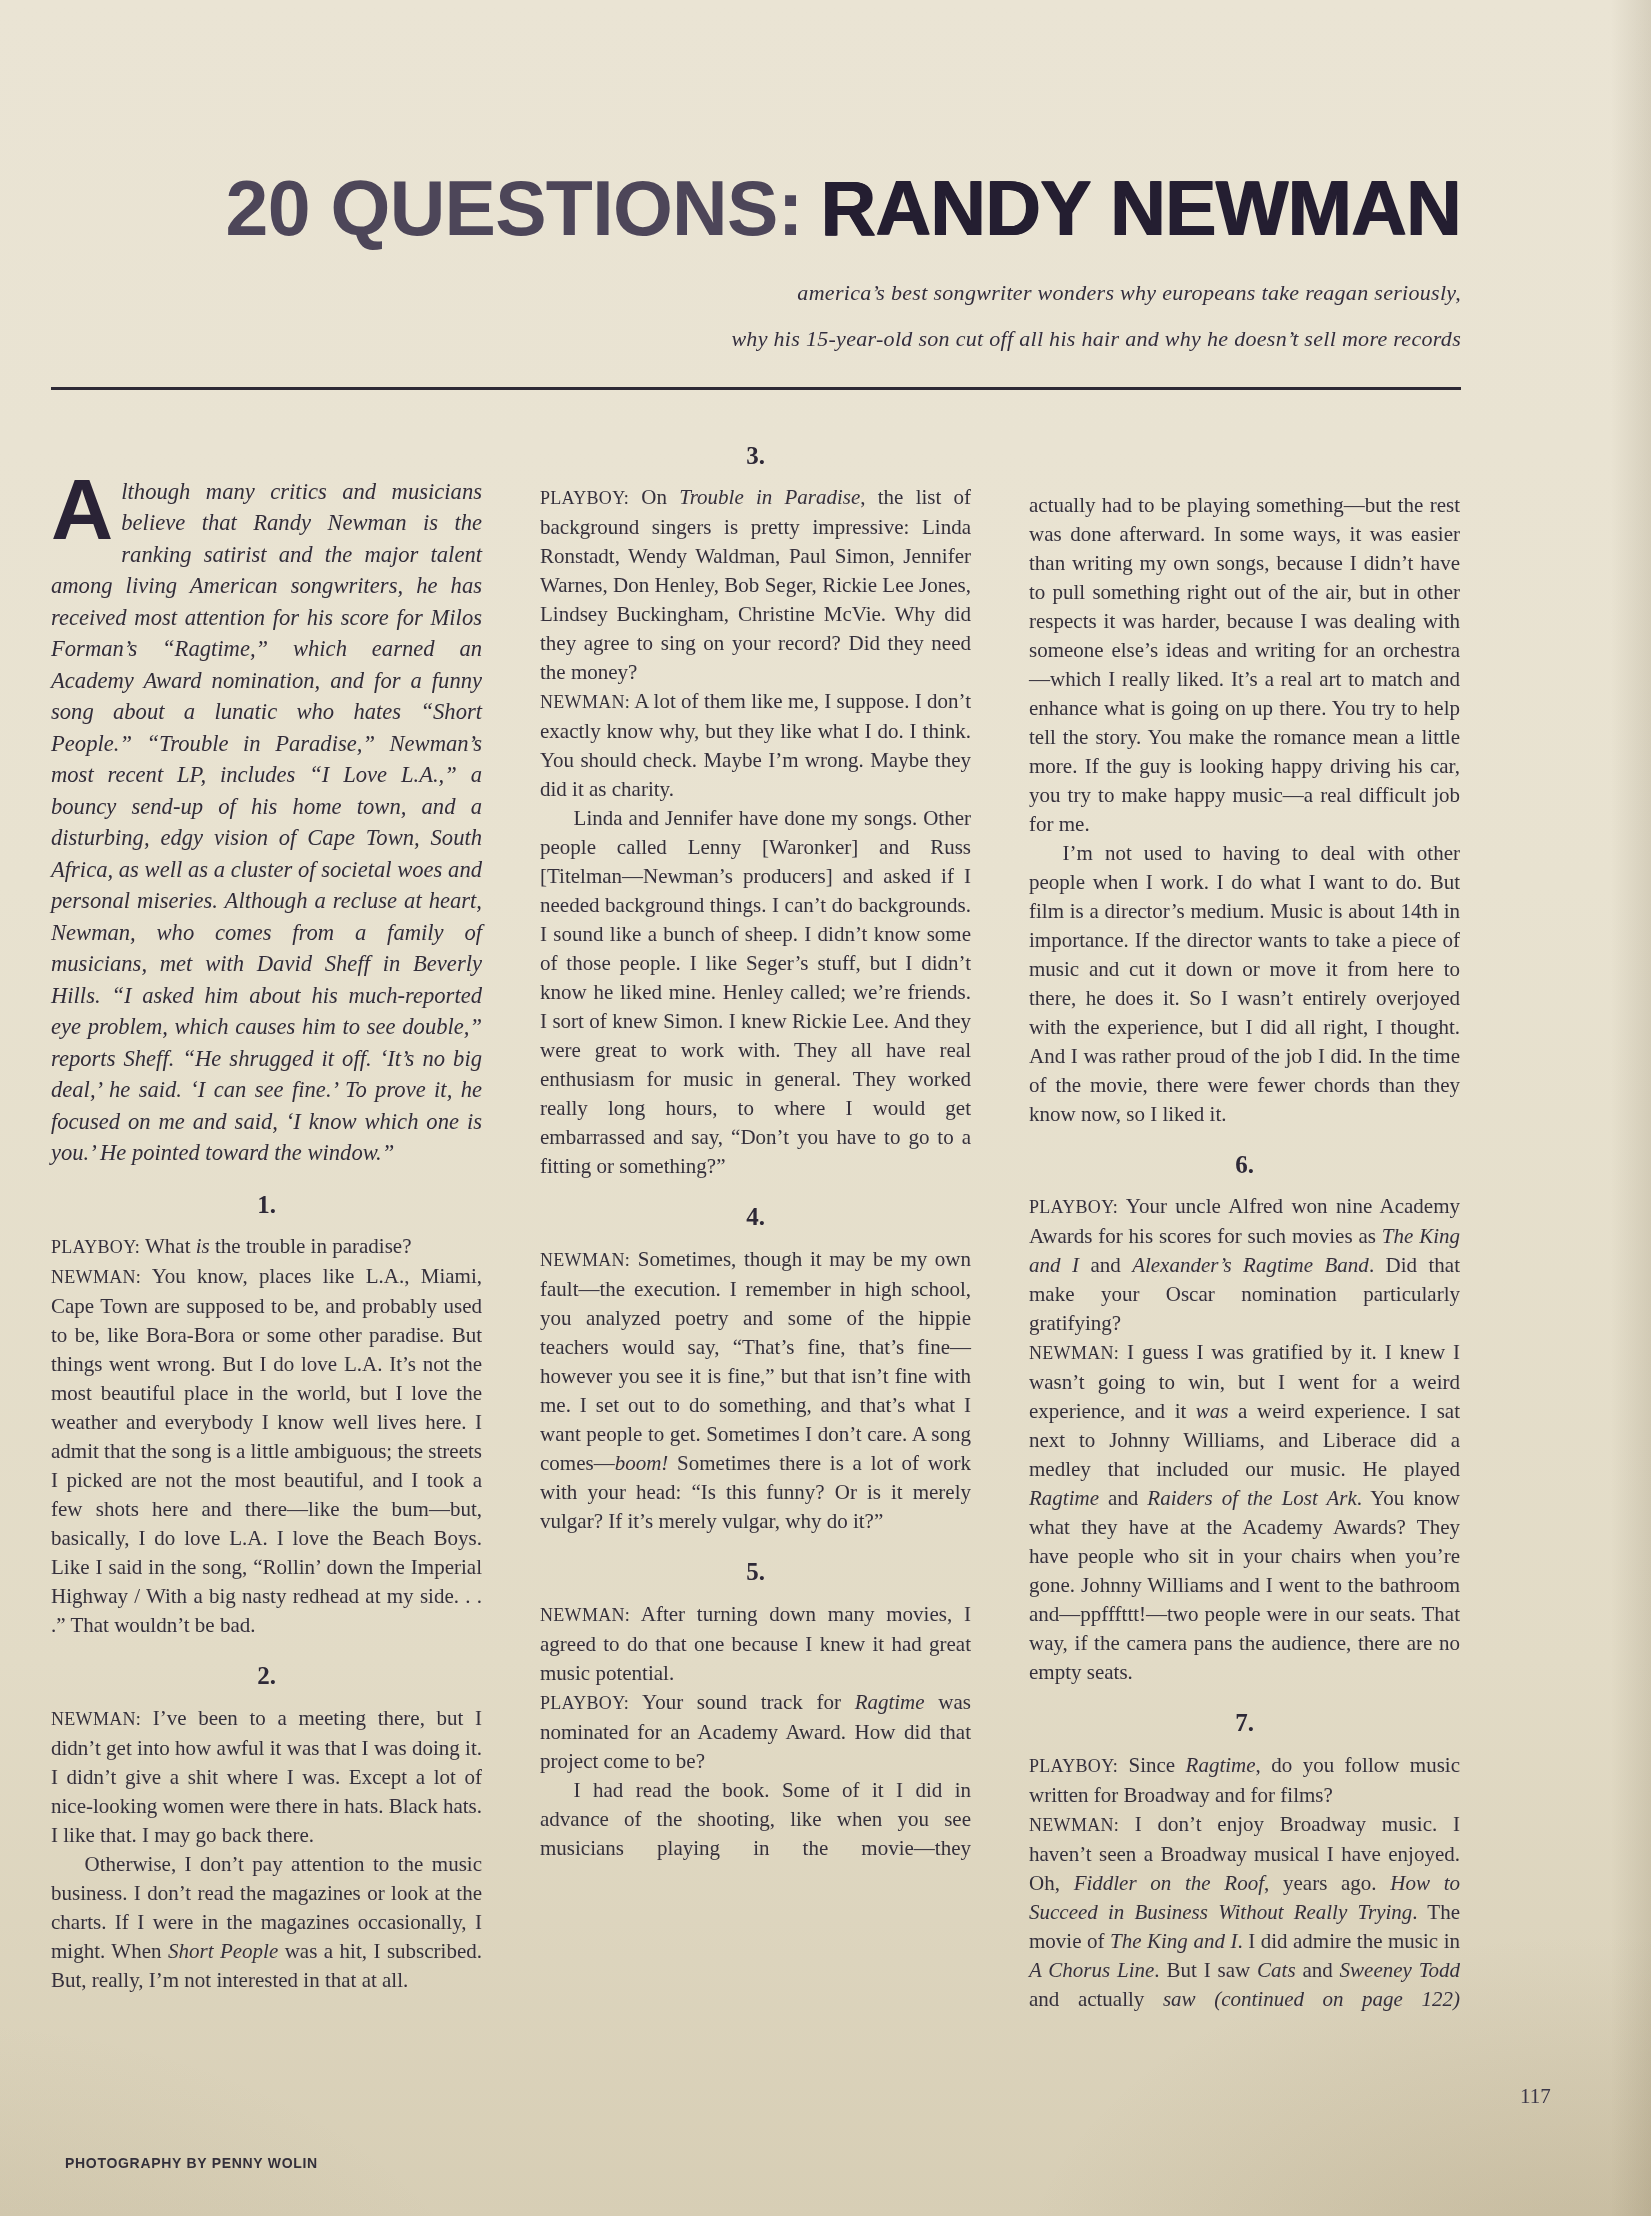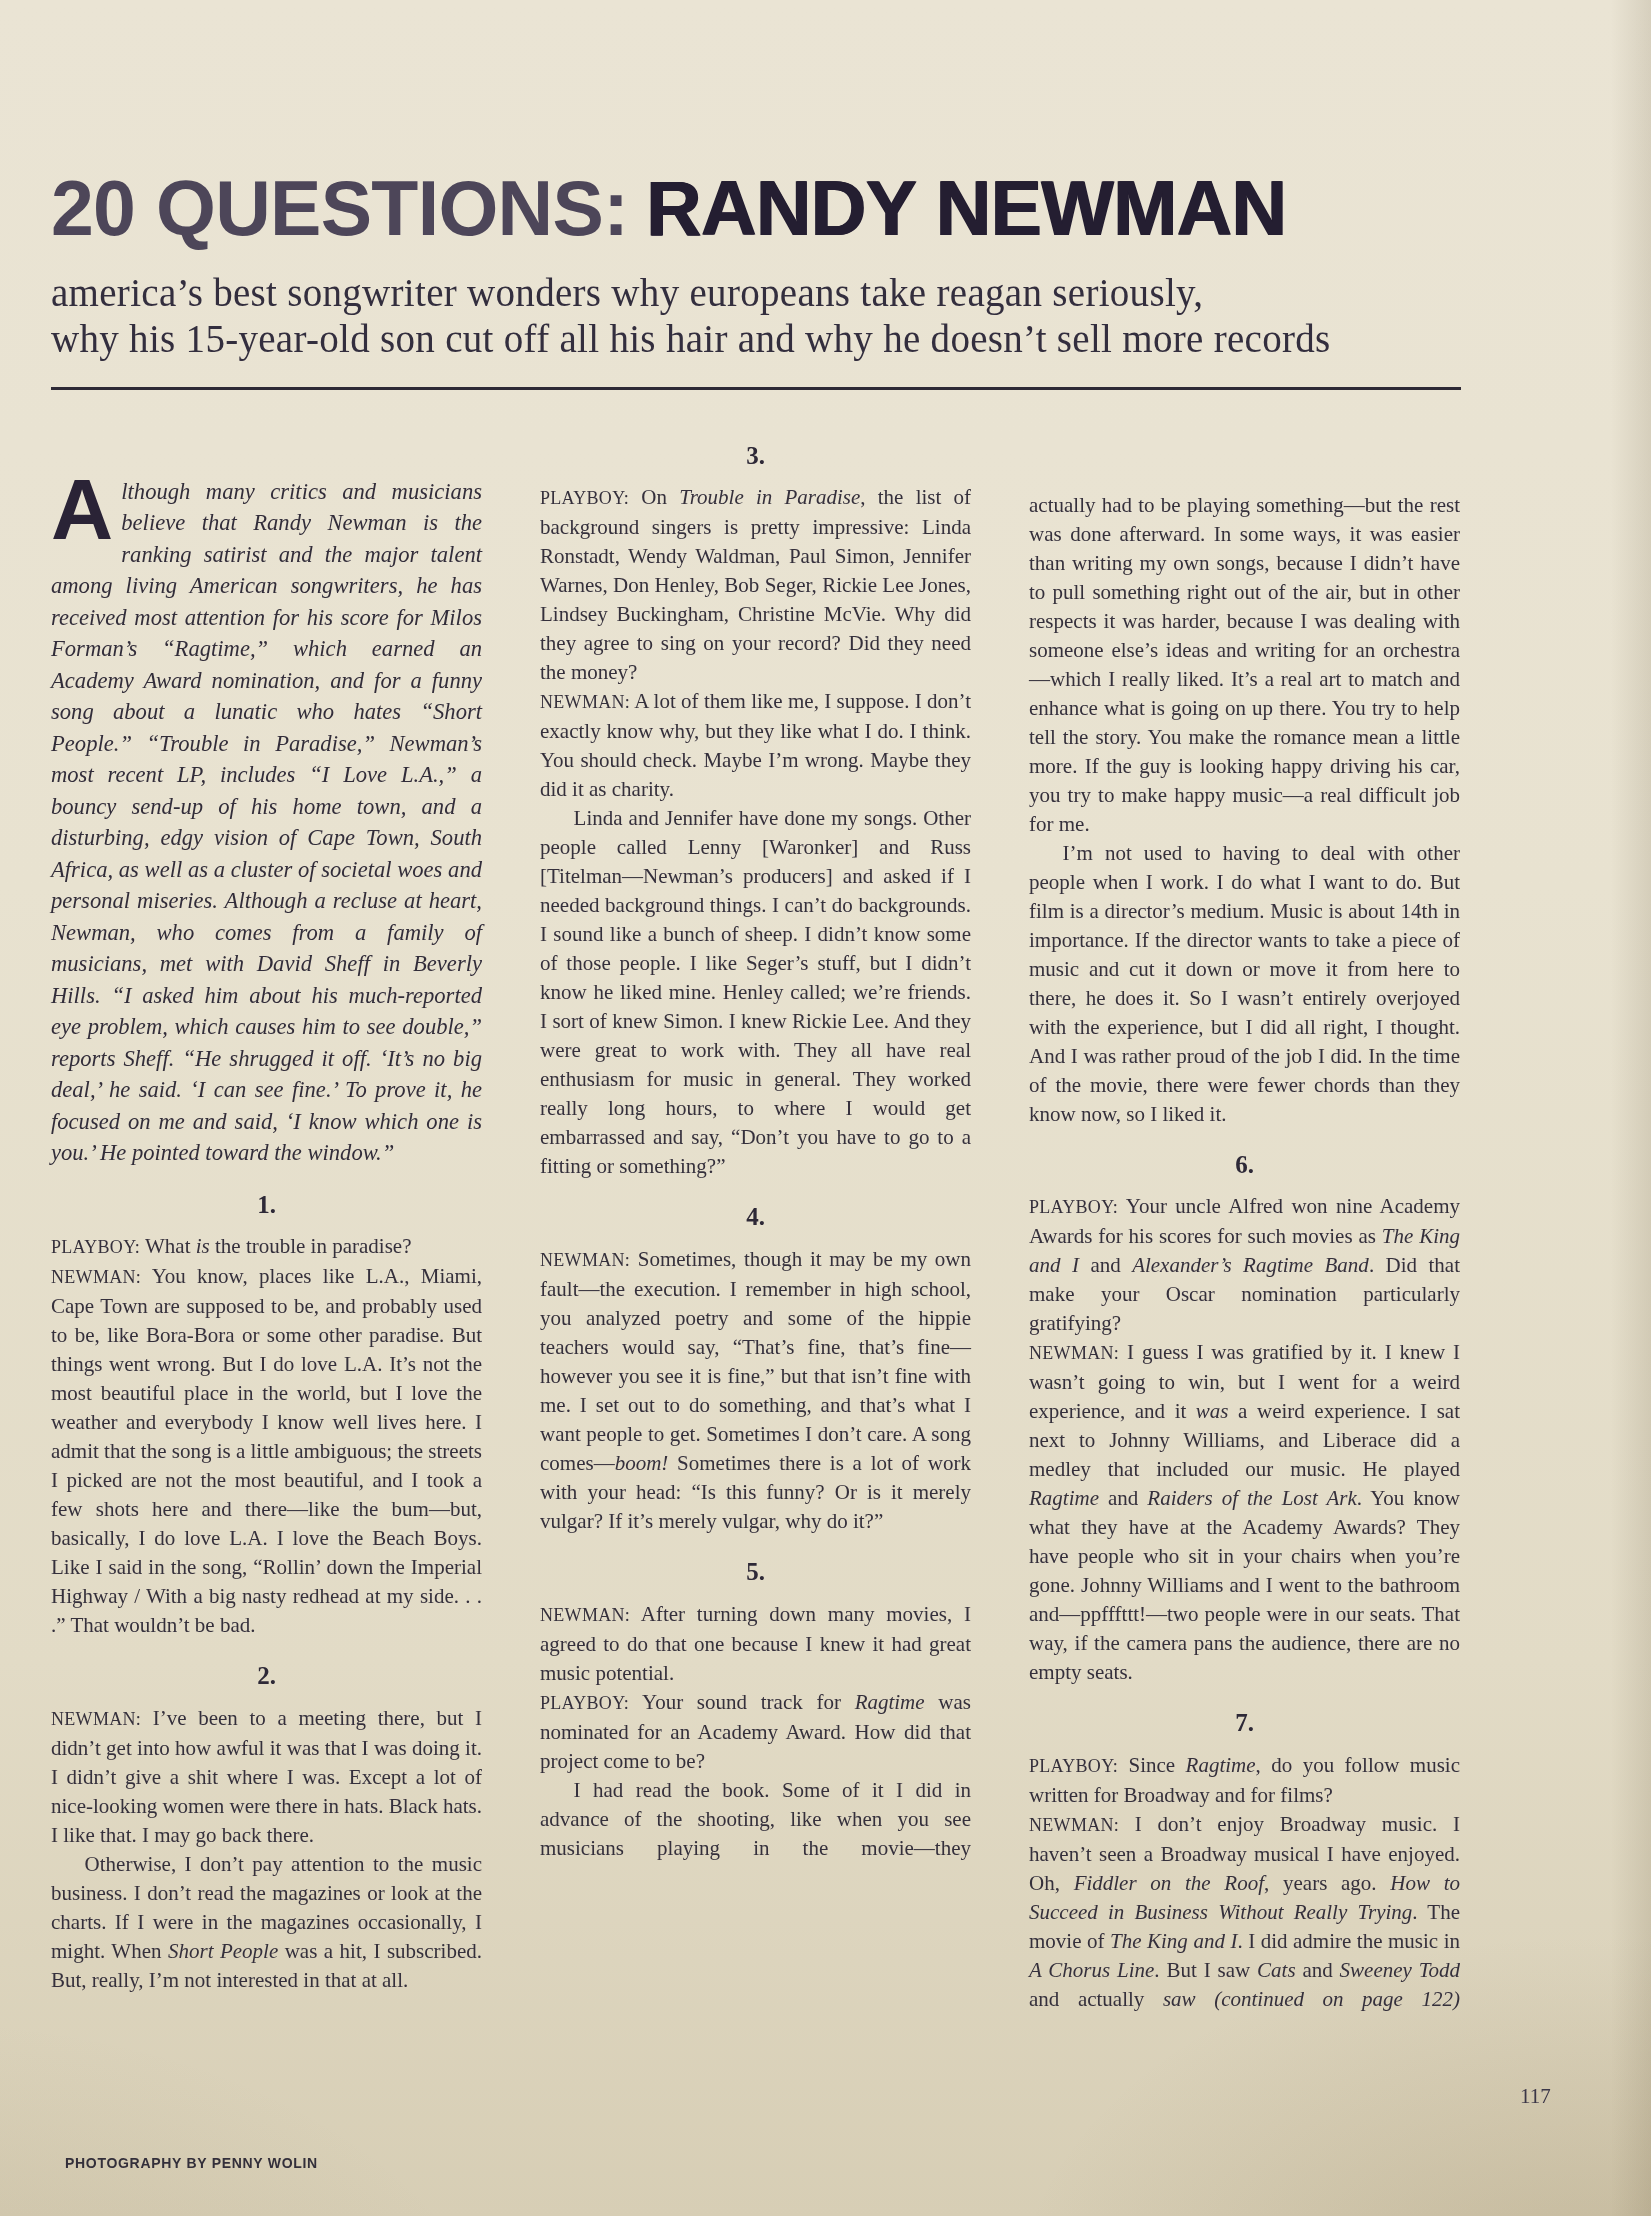--- a/index.html
+++ b/index.html
@@ -11,36 +11,37 @@
     background:
       linear-gradient(270deg, rgba(80,65,35,0.13), rgba(80,65,35,0) 2.5%),
       radial-gradient(958px 616px at 96% 104%, rgba(120,98,55,0.20), rgba(120,98,55,0) 60%),
       radial-gradient(1095px 684px at -5% 108%, rgba(110,90,50,0.12), rgba(110,90,50,0) 55%),
       linear-gradient(180deg, #eae4d4 0%, #e8e2d0 40%, #e2dbc6 75%, #d7ceb5 100%);
     color:#35303c;
   }
   .content { margin-left:51px; width:1410px; }
 
   
-  .hd { padding-top:170px; text-align:left; }
+  .hd { padding-top:170px; text-align:right; }
   .hd h1 {
     margin:0; padding:0;
     font-family:"Liberation Sans", sans-serif;
     font-weight:700;
     font-size:77px;
     line-height:1.0;
     letter-spacing:-0.7px;
     white-space:nowrap;
   }
   .kicker { color:#4d4659; margin-right:18px; }
   .tname  { color:#241e31; text-shadow:0.7px 0 0 #241e31, -0.7px 0 0 #241e31; }
   .sub {
     margin:23px auto 0 auto;
     font-family:"Liberation Serif", serif;
-    font-size:39px;
+    font-style:italic;
+    font-size:22px;
     line-height:46px;
     color:#332e3e;
     letter-spacing:0.3px;
   }
   .rule { margin-top:25px; height:2.7px; background:#2e2a36; }
 
   
   .cols { display:flex; gap:58px; margin-top:30px; }
   .col  { width:431px; flex:0 0 431px; }
   .col p {

